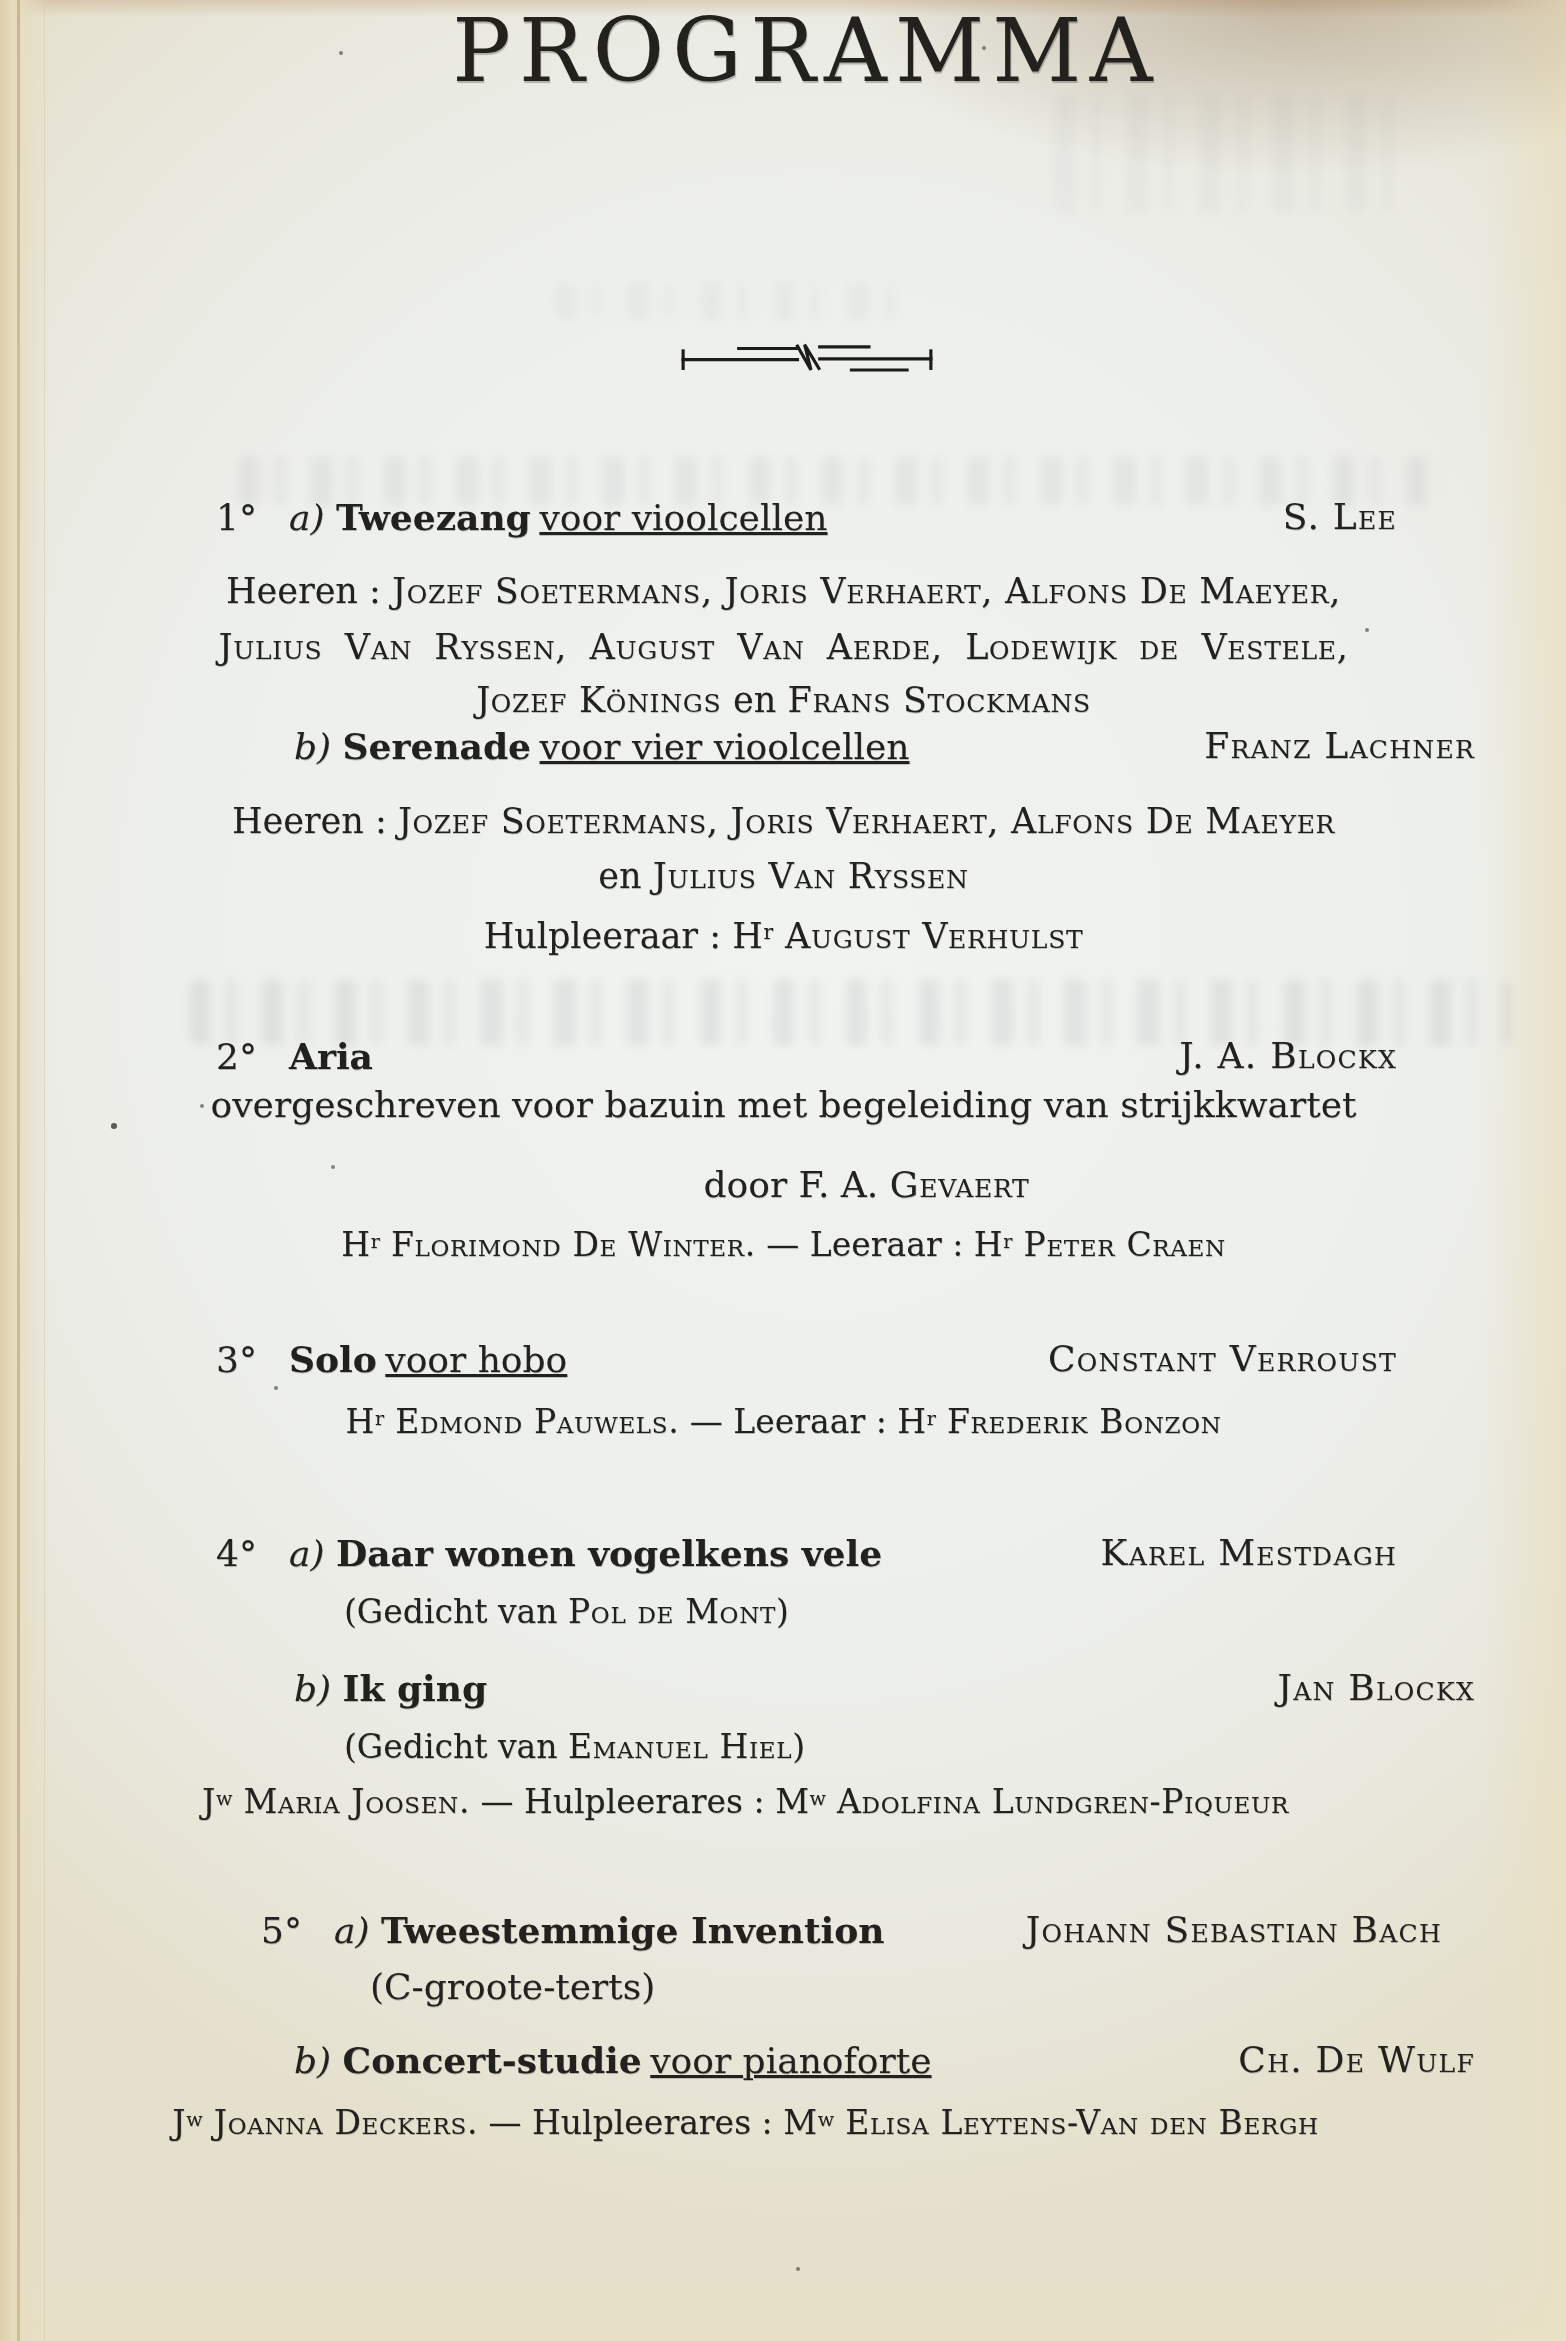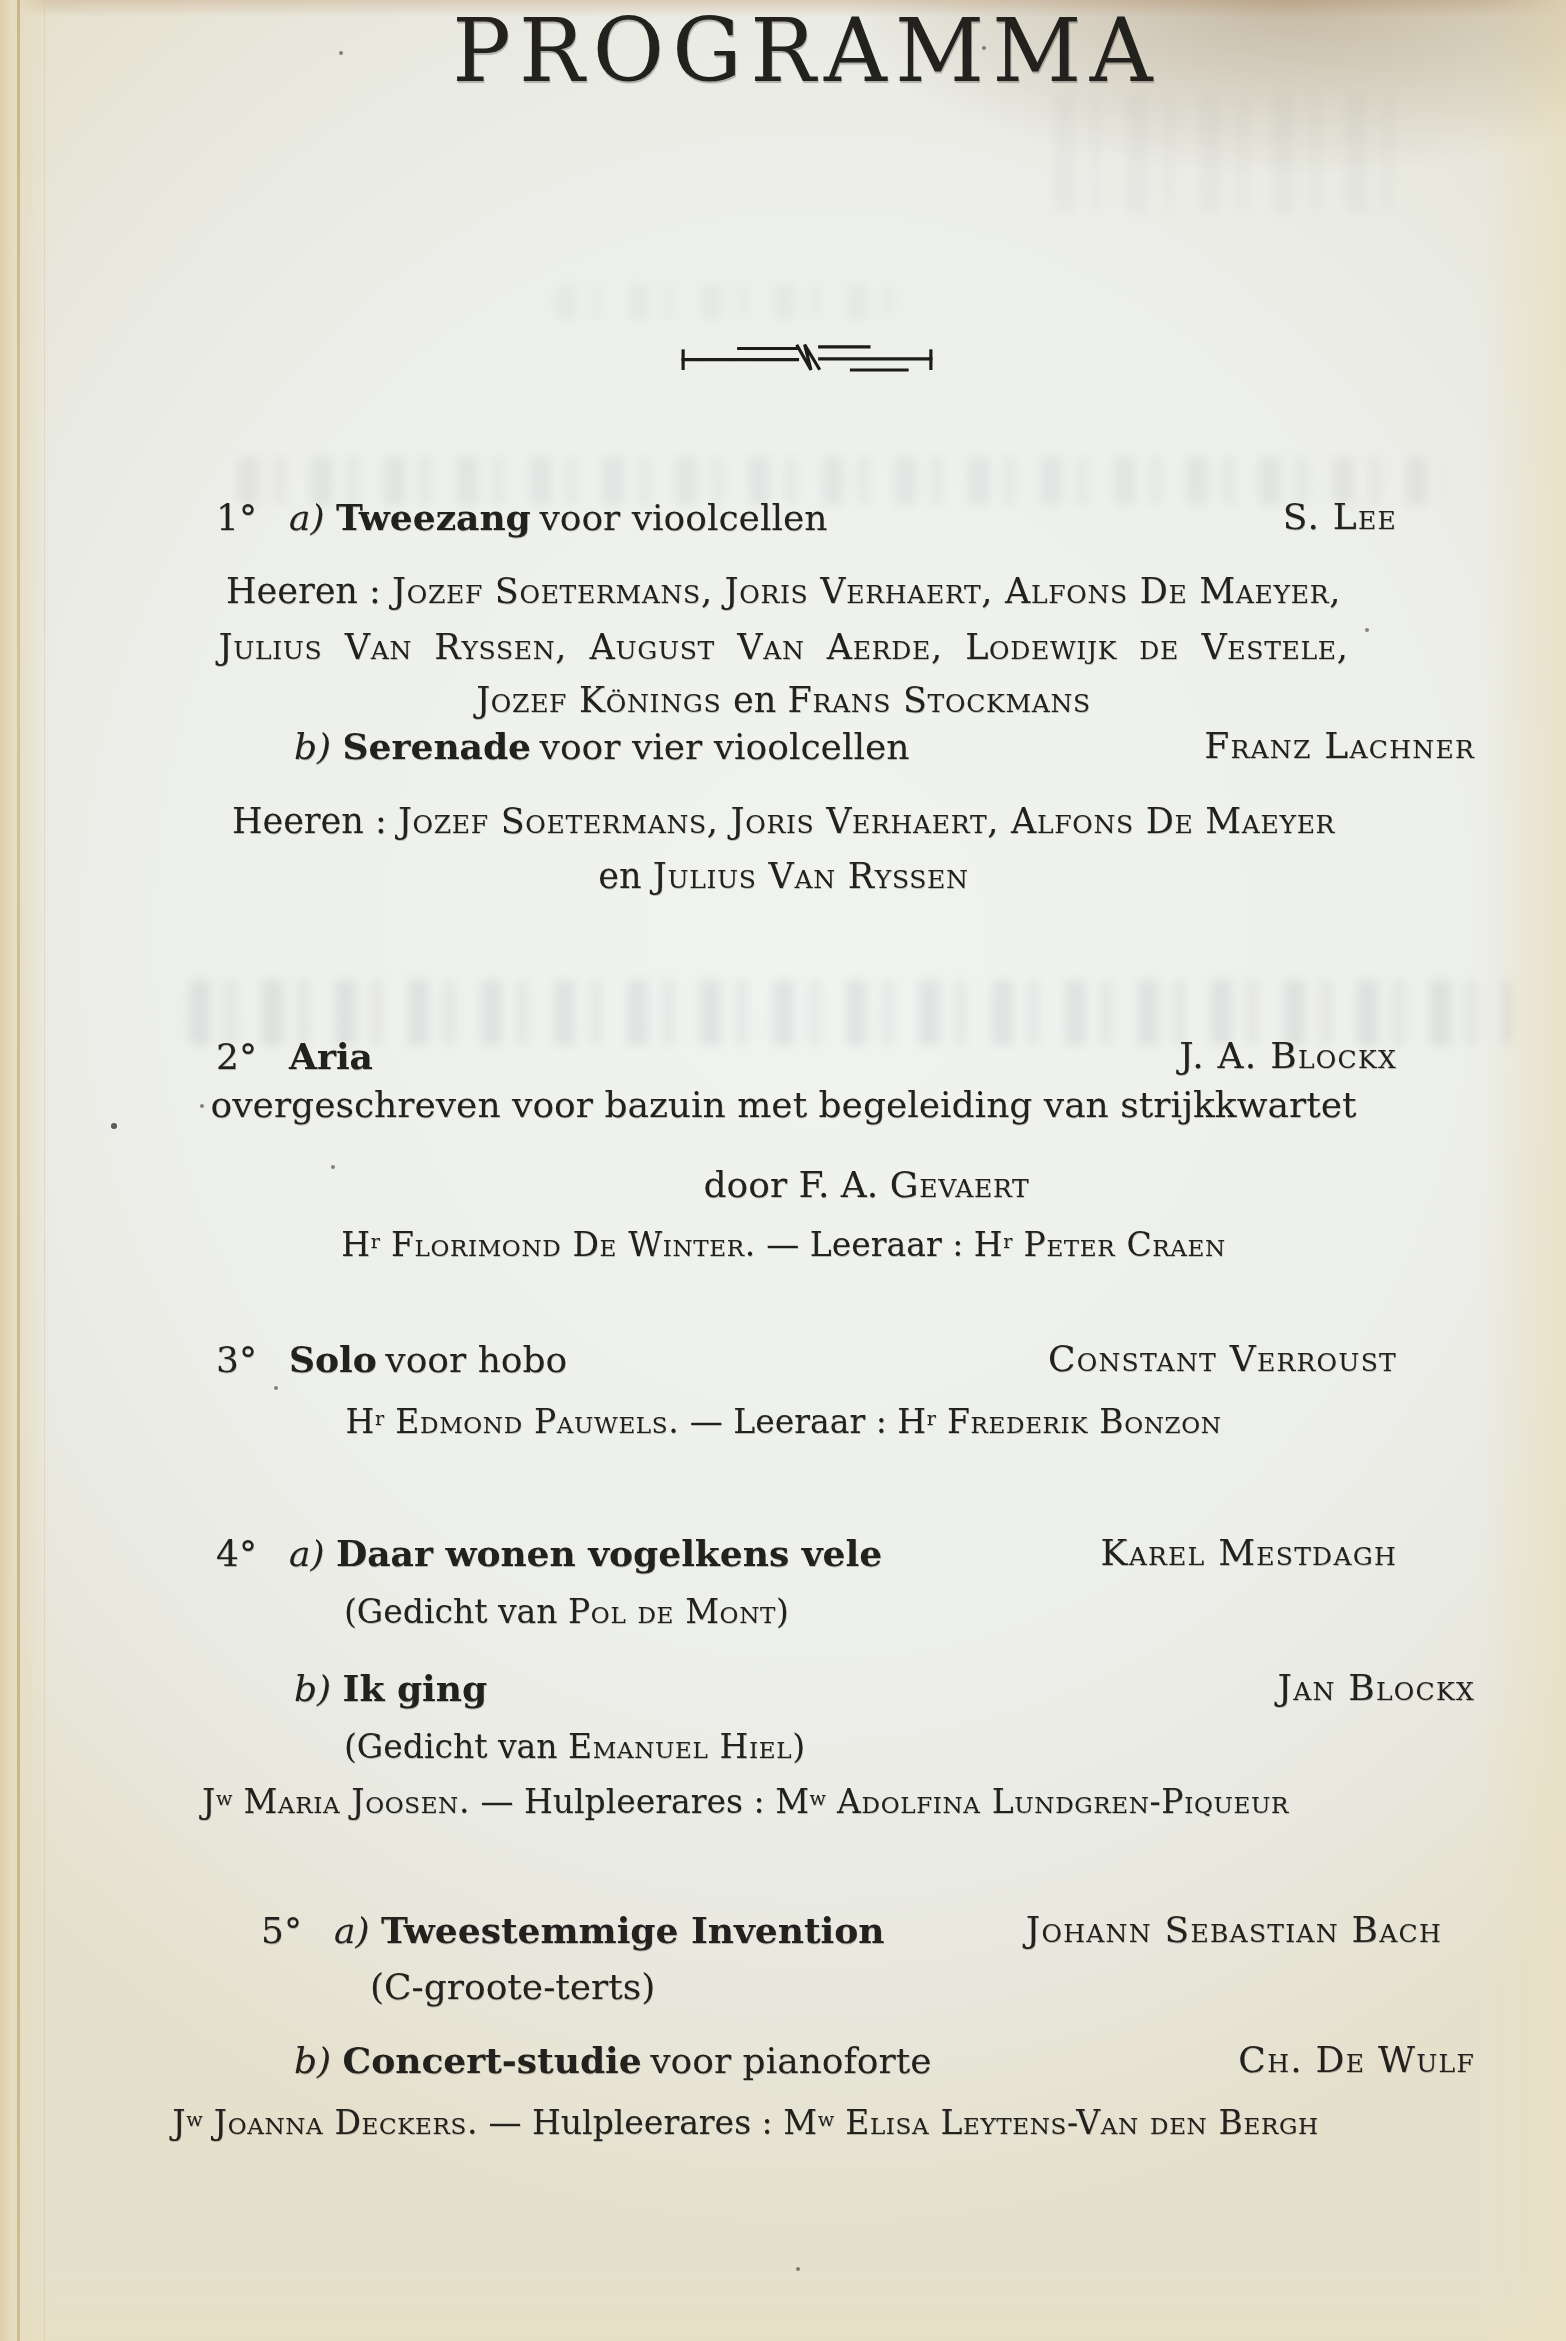--- a/index.html
+++ b/index.html
@@ -32,21 +32,21 @@
   .title{position:absolute;left:216px;width:1181px;text-align:center;
     font-size:87px;letter-spacing:.095em;white-space:nowrap;
     text-shadow:0.8px 1.6px 0.8px rgba(30,30,30,.28);}
   .ornament-wrap{position:absolute;left:216px;width:1181px;text-align:center;}
 
   .row{position:absolute;left:216px;width:1181px;font-size:36px;white-space:nowrap;
     text-shadow:0.5px 0.8px 0.6px rgba(35,35,35,.28);}
   .row .num{display:inline-block;min-width:73px;}
   .row .sub{font-style:italic;margin-right:.32em;}
   .row .bold{font-weight:bold;}
-  .row .rest{margin-left:.24em;}
+  .row .rest{margin-left:.24em;text-decoration:underline;}
   .row .comp{position:absolute;right:0;top:0;font-variant-caps:small-caps;letter-spacing:.035em;}
   .indent-b{padding-left:78px;}
 
   .cline{position:absolute;left:143px;width:1281px;text-align:center;font-size:35px;
     white-space:nowrap;text-shadow:0.5px 0.8px 0.6px rgba(35,35,35,.26);}
   .cline.sm{font-size:33px;}
   .cline.wide{word-spacing:.30em;}
   .shift-r{transform:translateX(83px);}
   .shift-l{transform:translateX(-38px);}
 
@@ -106,20 +106,21 @@
   <div class="cline" style="top:571px;"><span class="seg-rm">Heeren : </span><span class="seg-sc">Jozef Soetermans, Joris Verhaert, Alfons De Maeyer,</span></div>
   <div class="cline wide" style="top:627px;"><span class="seg-sc">Julius Van Ryssen, August Van Aerde, Lodewijk de Vestele,</span></div>
   <div class="cline" style="top:680px;"><span class="seg-sc">Jozef Könings </span><span class="seg-rm">en </span><span class="seg-sc">Frans Stockmans</span></div>
 
   <div class="row indent-b" style="top:725px;">
     <span class="sub">b)</span><span class="bold">Serenade</span><span class="rest">voor vier vioolcellen</span>
     <span class="comp">Franz Lachner</span>
   </div>
   <div class="cline" style="top:856px;"><span class="seg-rm">en </span><span class="seg-sc">Julius Van Ryssen</span></div>
   <div class="cline" style="top:801px;"><span class="seg-rm">Heeren : </span><span class="seg-sc">Jozef Soetermans, Joris Verhaert, Alfons De Maeyer</span></div>
+  <div class="cline" style="top:916px;"><span class="seg-rm">Hulpleeraar : </span><span class="seg-sc">H</span><span class="seg-sup">r</span><span class="seg-sc"> August Verhulst</span></div>
 
   <div class="row" style="top:1035px;">
     <span class="num">2°</span><span class="bold">Aria</span>
     <span class="comp">J. A. Blockx</span>
   </div>
   <div class="cline" style="top:1084px;font-size:36px;"><span class="seg-rm">overgeschreven voor bazuin met begeleiding van strijkkwartet</span></div>
   <div class="cline shift-r" style="top:1164px;font-size:36px;"><span class="seg-rm">door F. A. </span><span class="seg-sc">Gevaert</span></div>
   <div class="cline sm" style="top:1225px;text-align:center;"><span class="seg-sc">H</span><span class="seg-sup">r</span><span class="seg-sc"> Florimond De Winter.</span><span class="seg-rm"> — Leeraar : </span><span class="seg-sc">H</span><span class="seg-sup">r</span><span class="seg-sc"> Peter Craen</span></div>
 
   <div class="row" style="top:1338px;">

